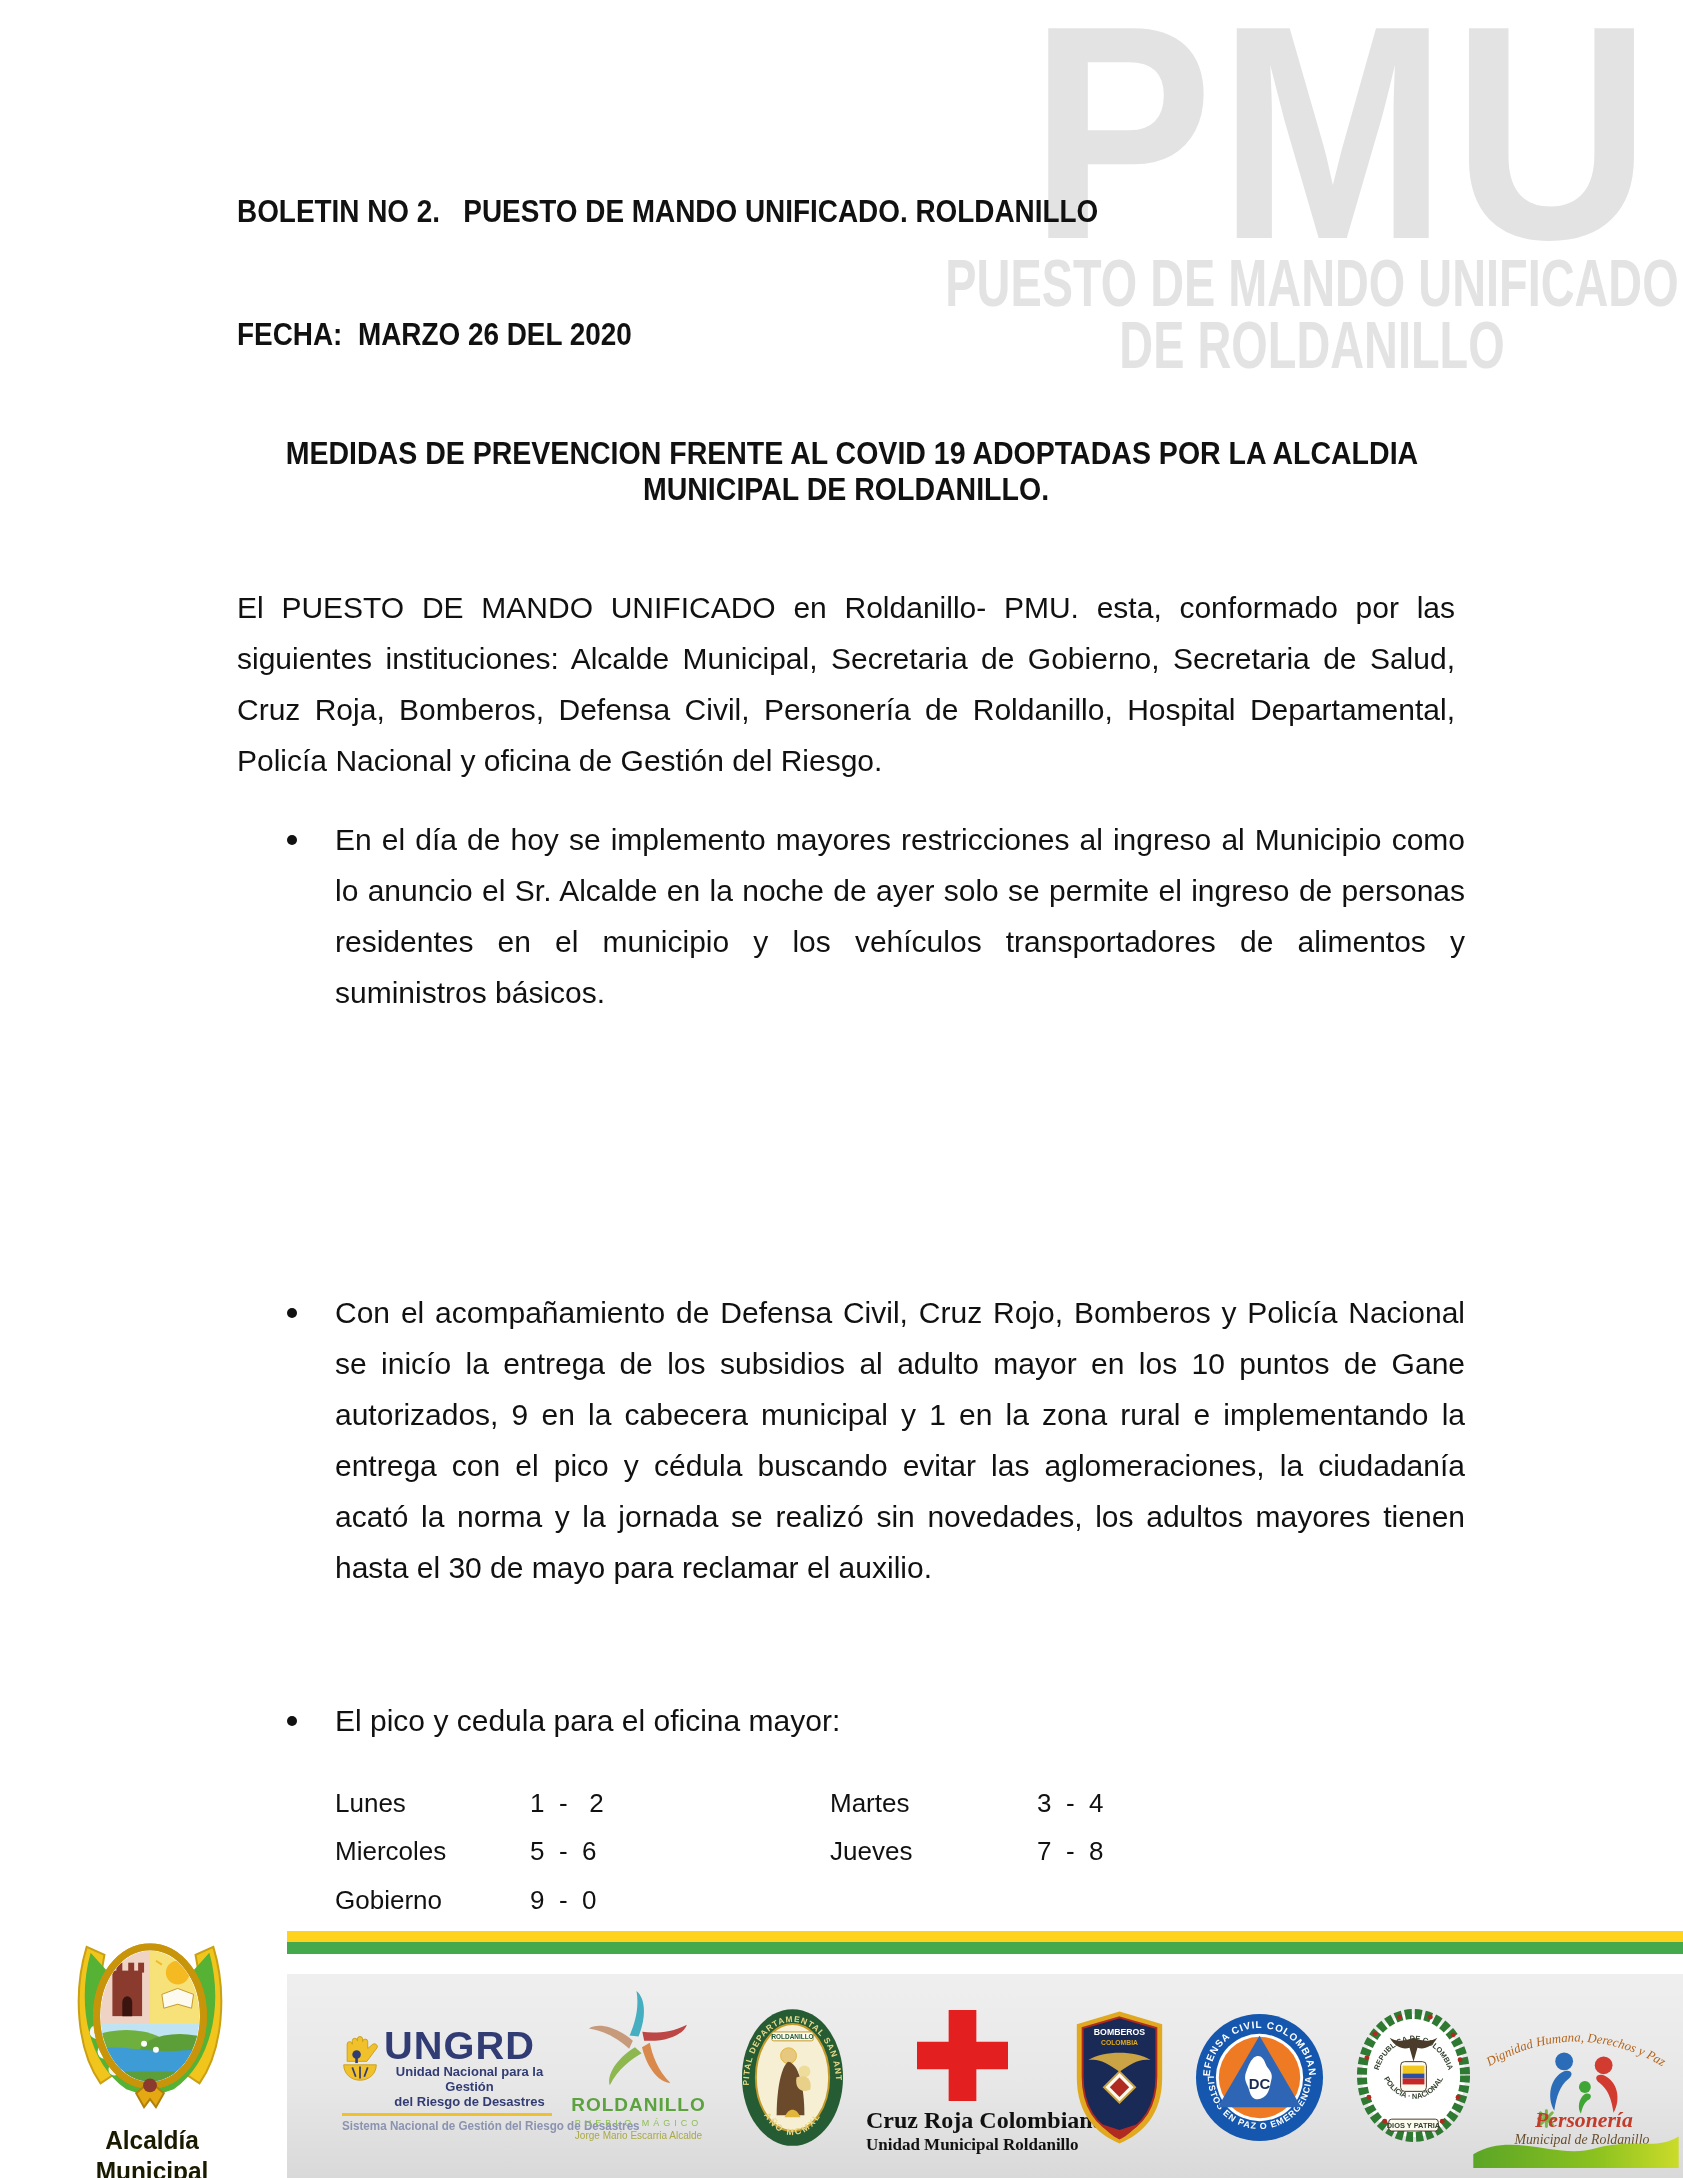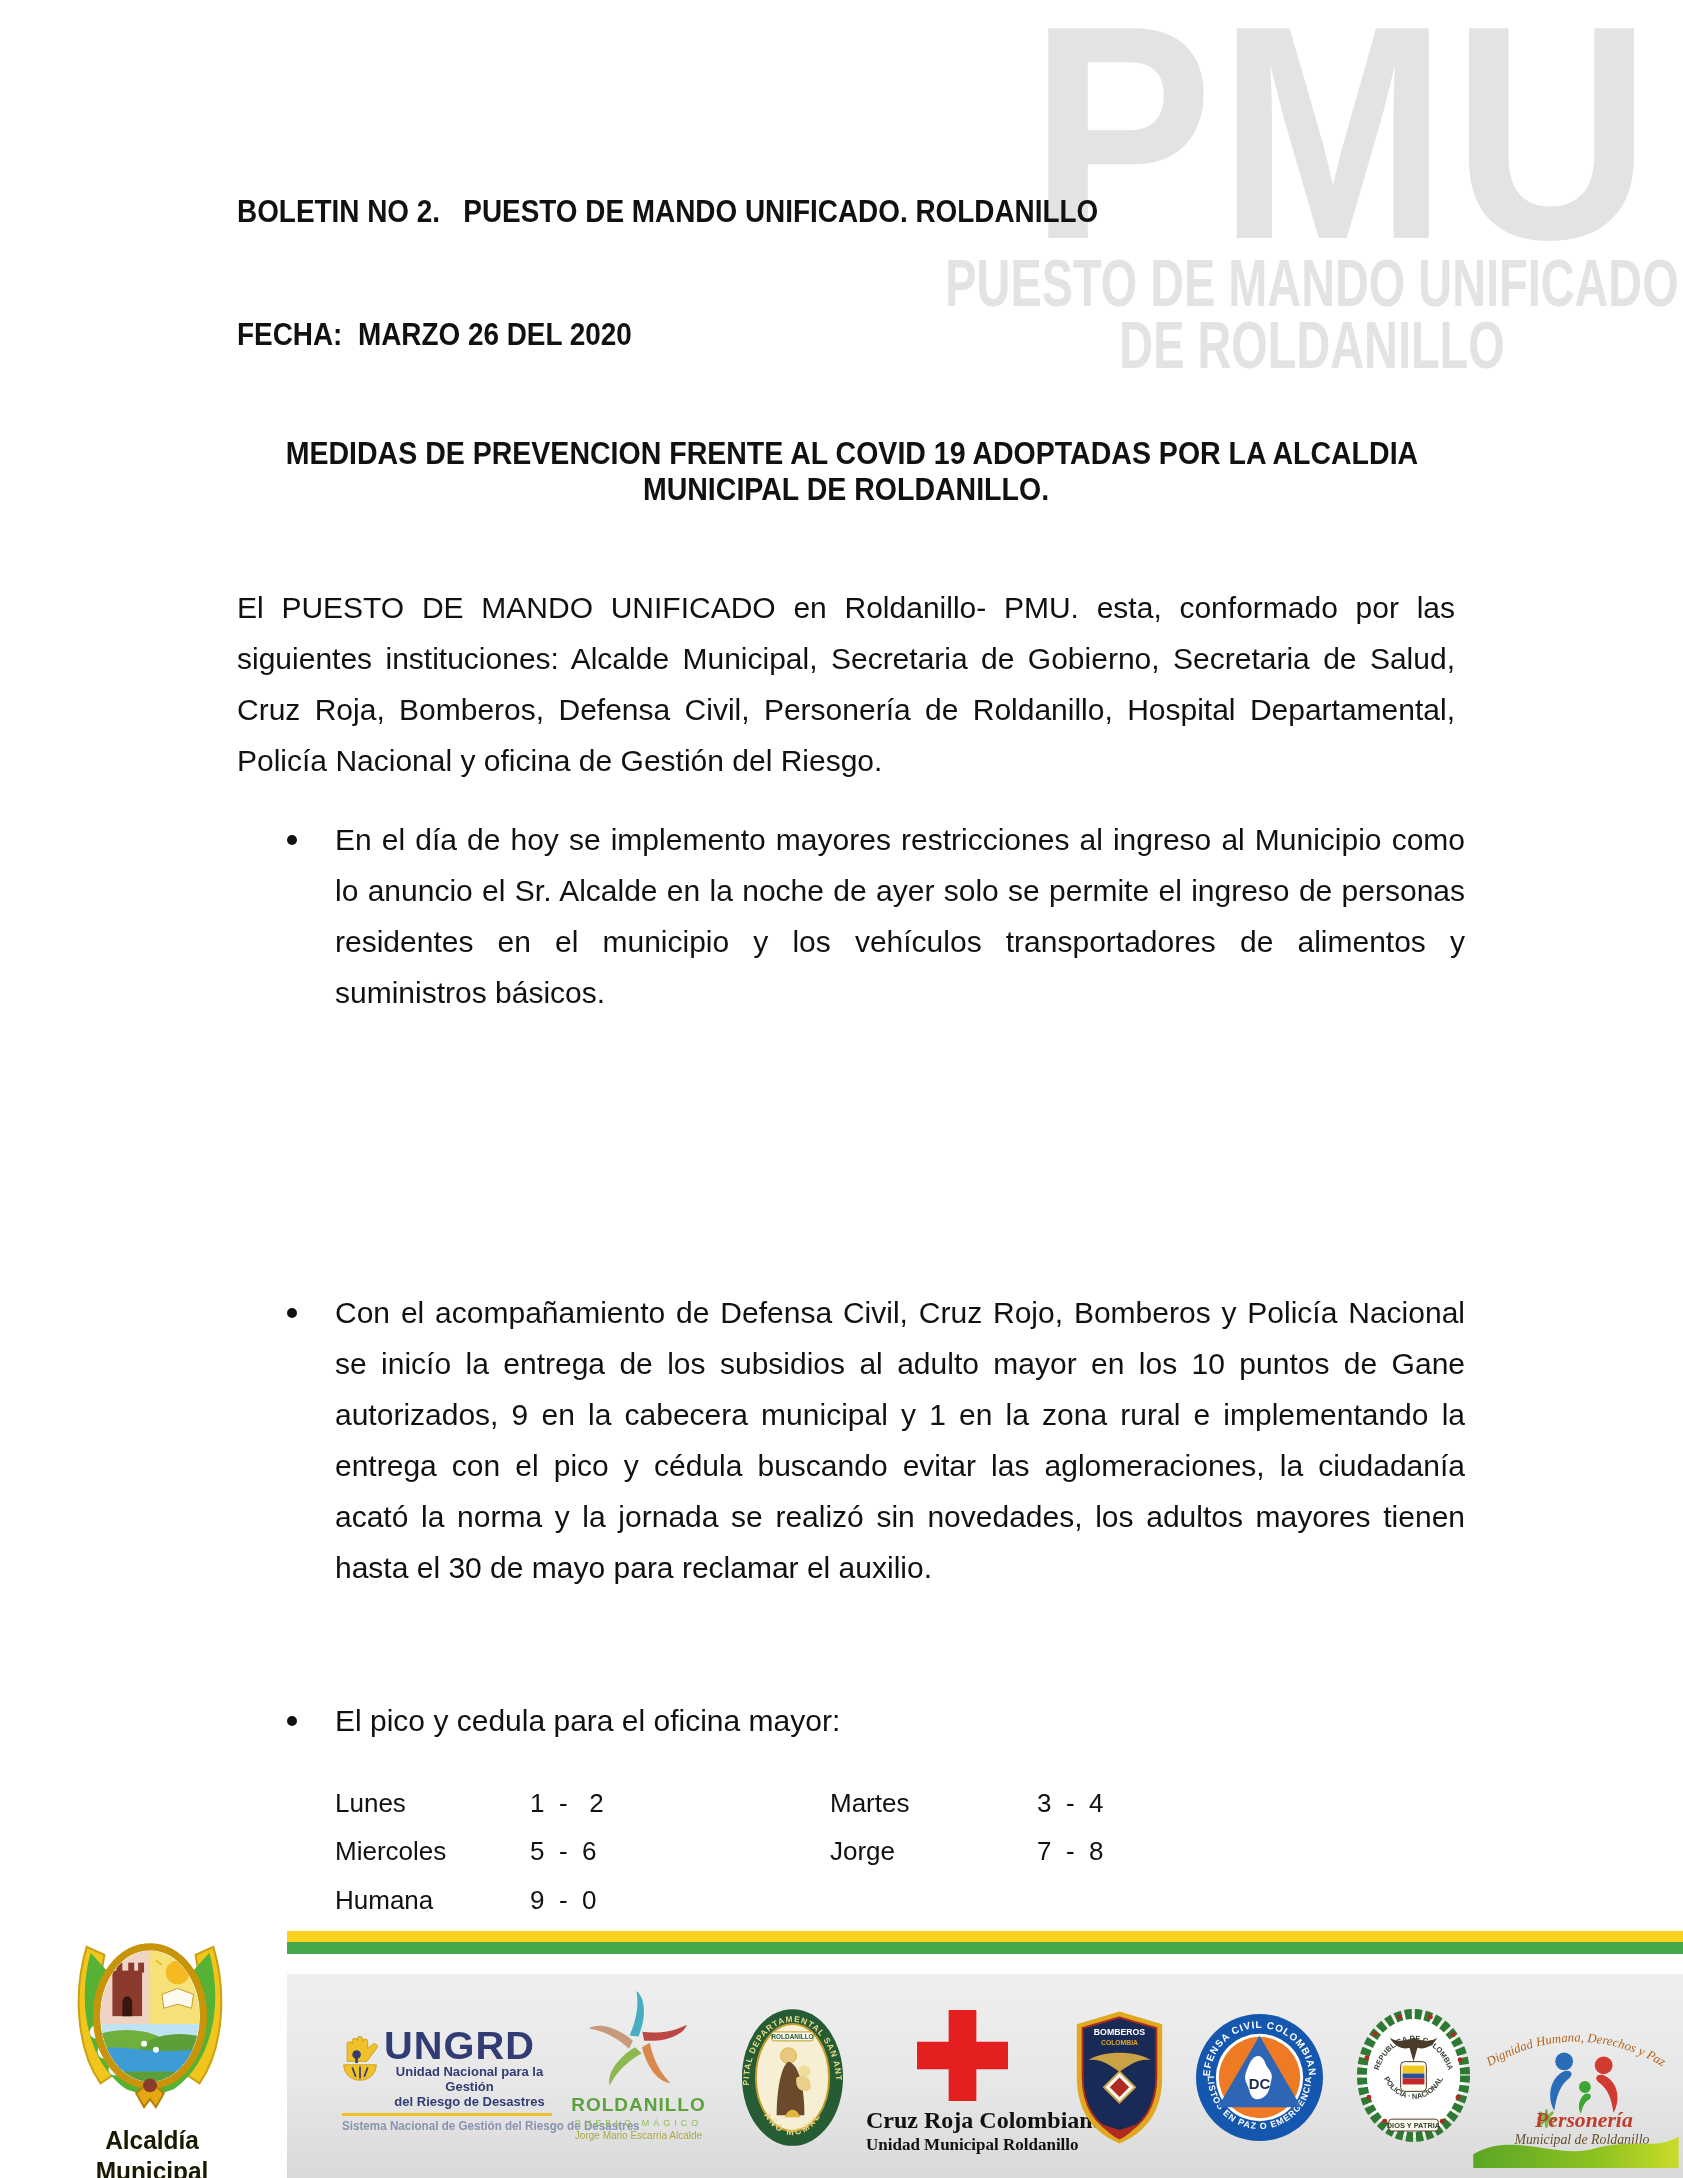--- a/index.html
+++ b/index.html
@@ -104,25 +104,25 @@
 
   <div class="doc schrow r1">
     <span class="c-day1">Lunes</span>
     <span class="c-val1">1  -   2</span>
     <span class="c-day2">Martes</span>
     <span class="c-val2">3  -  4</span>
   </div>
   <div class="doc schrow r2">
     <span class="c-day1">Miercoles</span>
     <span class="c-val1">5  -  6</span>
-    <span class="c-day2">Jorge</span>
+    <span class="c-day2">Jueves</span>
     <span class="c-val2">7  -  8</span>
   </div>
   <div class="doc schrow r3">
-    <span class="c-day1">Humana</span>
+    <span class="c-day1">Gobierno</span>
     <span class="c-val1">9  -  0</span>
   </div>
 
   <div class="stripe stripe-y" style="background:#ffd21c;"></div>
   <div class="stripe stripe-g" style="background:#44a94c;"></div>
   <div class="grayband"></div>
 
   <div class="logo" style="left:57px;top:1933px;">
     <svg width="186" height="190" viewBox="0 0 188 192">
       <path d="M30,14 C16,60 20,118 44,152 L62,140 C44,106 40,62 48,22 Z" fill="#f2c51c" stroke="#caa013" stroke-width="2"></path>

